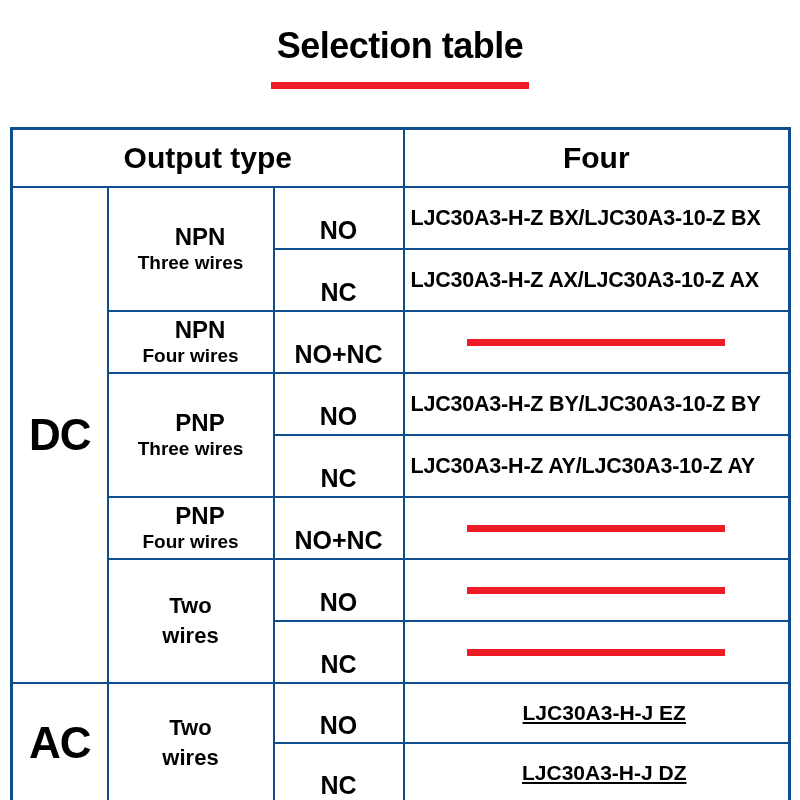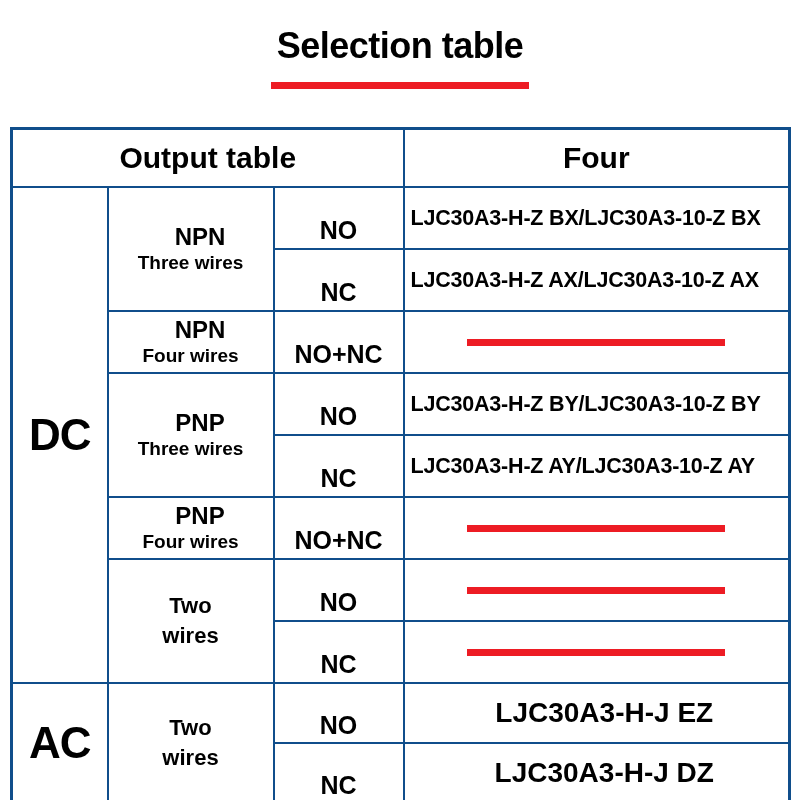--- a/index.html
+++ b/index.html
@@ -130,22 +130,23 @@
     line-height: 26px;
     display: block;
     text-align: left;
     padding-left: 6px;
     white-space: nowrap;
     letter-spacing: -0.2px;
   }
   .model-text.centered {
     text-align: center;
     padding-left: 16px;
-    font-size: 28px;
+    font-size: 21px;
     letter-spacing: 0;
+    text-decoration: underline;
   }
   .model-bar-wrap {
     display: flex;
     align-items: center;
     justify-content: center;
     height: 100%;
   }
   .model-bar {
     width: 258px;
     height: 7px;
@@ -173,21 +174,21 @@
   <colgroup>
     <col class="c1">
         <col class="c2">
         <col class="c3">
         <col class="c4">
   </colgroup>
   <tbody>
 
     <tr>
       <td class="hdr" colspan="3">
-        <span class="hdr-text">Output table</span>
+        <span class="hdr-text">Output type</span>
       </td>
       <td class="hdr">
         <span class="hdr-text">Four</span>
       </td>
     </tr>
 
     <tr class="r-tall">
       <td rowspan="8">
         <span class="supply-text">DC</span>
       </td>

